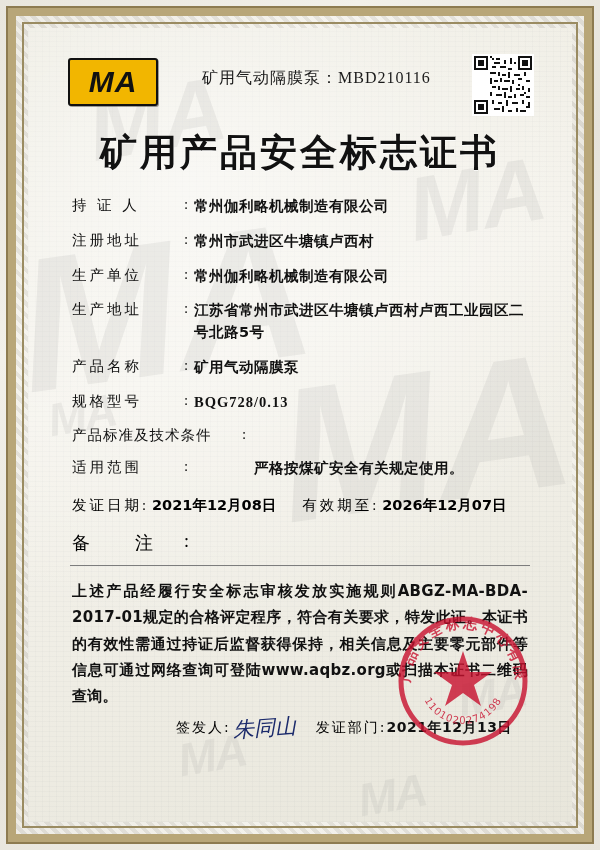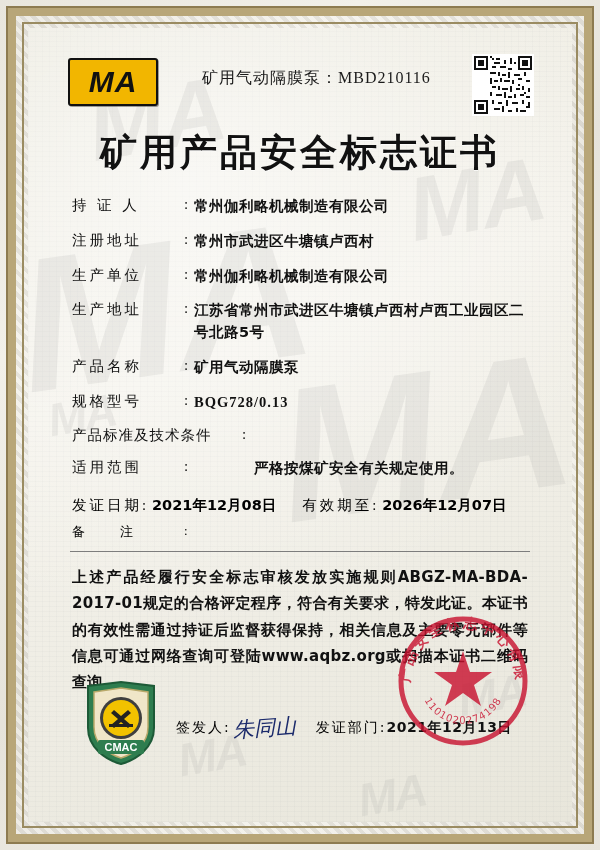--- a/index.html
+++ b/index.html
@@ -95,21 +95,21 @@
     flex:1;font-family:"DejaVu Sans",sans-serif;font-weight:bold;font-size:14.5px;
     color:#111;line-height:1.5;letter-spacing:.5px;
   }
   .value.mono{font-family:"Liberation Serif",serif;font-weight:bold;letter-spacing:1px;}
 
   .dates{display:flex;align-items:center;margin:16px 0 6px 10px;font-size:14.5px;}
   .dates .lbl{letter-spacing:3px;font-family:"DejaVu Sans",sans-serif;}
   .dates .dval{font-weight:bold;font-family:"DejaVu Sans",sans-serif;margin:0 0 0 6px;}
   .dates .gap{width:26px;}
 
-  .remark{display:flex;margin:8px 0 4px 10px;font-size:13px;justify-content:space-between;}
+  .remark{display:flex;margin:16px 0 4px 10px;font-size:18px;justify-content:space-between;}
   .remark .lbl{letter-spacing:3px;width:112px;font-family:"DejaVu Sans",sans-serif;}
 
   .hr{height:1px;background:#7d7d7d;margin:10px 8px 12px 8px;}
 
   .note{
     margin:0 10px;font-size:15px;line-height:1.75;color:#111;
     font-family:"DejaVu Sans",sans-serif;text-align:justify;font-weight:bold;
     letter-spacing:.3px;
   }
 
@@ -295,34 +295,20 @@
         <span>:</span>
         <span class="value" style="flex:1;padding-left:8px;"></span>
       </div>
 
       <div class="hr"></div>
 
       <div class="note">上述产品经履行安全标志审核发放实施规则ABGZ-MA-BDA-2017-01规定的合格评定程序，符合有关要求，特发此证。本证书的有效性需通过持证后监督获得保持，相关信息及主要零元部件等信息可通过网络查询可登陆www.aqbz.org或扫描本证书二维码查询。</div>
     </div>
 
     <div class="bottom">
-      <div class="cmac">
-        <svg width="74" height="86" viewBox="0 0 74 86">
-          <path d="M4 6 L37 2 L70 6 L70 48 C70 68 52 80 37 84 C22 80 4 68 4 48 Z" fill="#2e7d4f" stroke="#1d5a37" stroke-width="2"></path>
-          <path d="M10 12 L37 8 L64 12 L64 47 C64 64 50 74 37 78 C24 74 10 64 10 47 Z" fill="#f0e6c8" stroke="#b9a96a" stroke-width="1.5"></path>
-          <circle cx="37" cy="38" r="21" fill="#3f3f3f"></circle>
-          <circle cx="37" cy="38" r="18" fill="#f2c200"></circle>
-          <g fill="#222">
-            <rect x="25" y="44" width="24" height="3"></rect>
-            <path d="M30 30 l7 6 l7 -6 l3 3 l-7 6 l7 6 l-3 3 l-7 -6 l-7 6 l-3 -3 l7 -6 l-7 -6 z"></path>
-          </g>
-          <rect x="14" y="60" width="46" height="14" rx="2" fill="#2e7d4f"></rect>
-          <text x="37" y="71" font-family="Liberation Sans, sans-serif" font-size="11" font-weight="bold" fill="#fff" text-anchor="middle">CMAC</text>
-        </svg>
-      </div>
 
       <div class="sign-row">
         <span class="lbl">签发人:</span>
         <span class="sig">朱同山</span>
         <span class="lbl">发证部门:</span>
         <span class="issue-date">2021年12月13日</span>
       </div>
 
       <div class="stamp">
         <svg width="150" height="150" viewBox="0 0 150 150">

